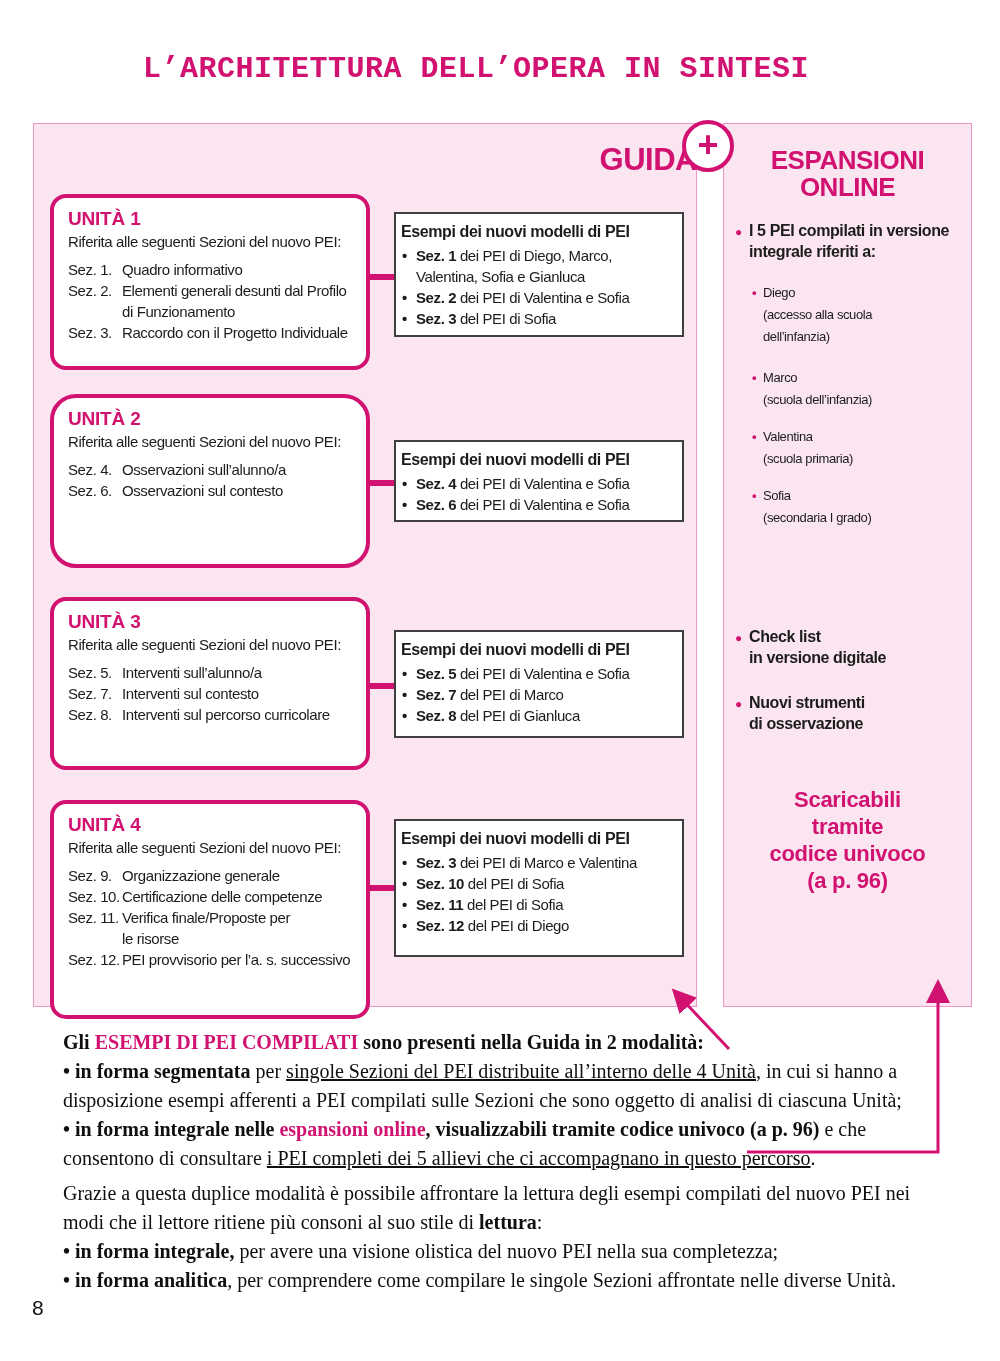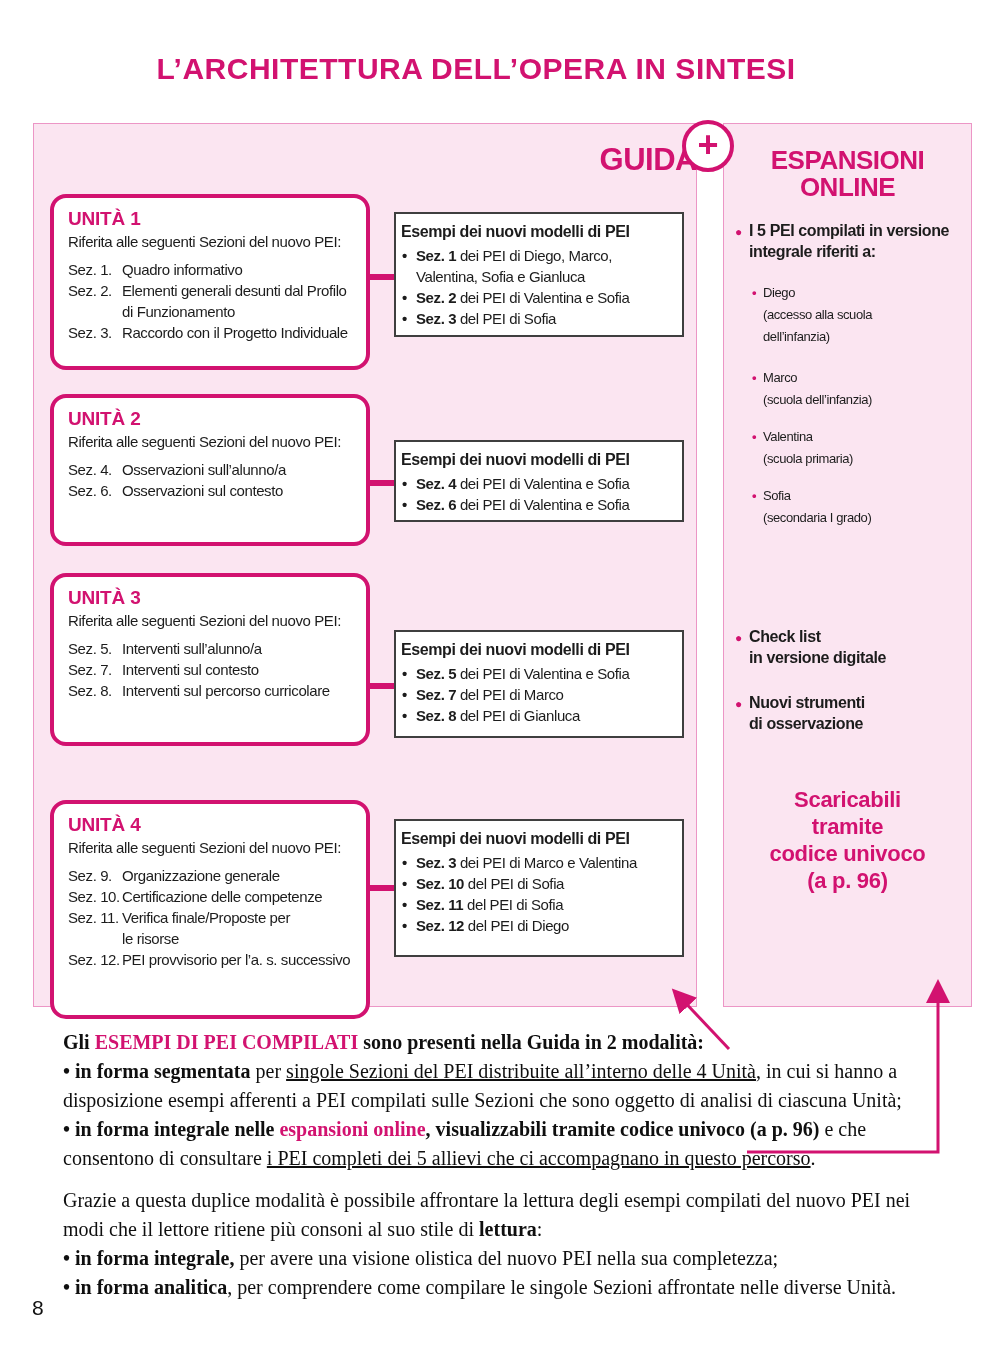--- a/index.html
+++ b/index.html
@@ -7,38 +7,38 @@
     --panel-bg:#fbe5f1;
     --panel-border:#ec96c6;
     --esempi-border:#3f3f3f;
     --text:#1c1c1c;
   }
   *{margin:0;padding:0;box-sizing:border-box;}
   html,body{background:#ffffff;}
   .page{position:relative;width:1000px;height:1361px;background:#fff;overflow:hidden;
         font-family:"Liberation Sans",sans-serif;color:var(--text);}
   .page-title{position:absolute;left:0;top:52px;width:952px;text-align:center;
-        font-family:Liberation Sans, sans-serif;font-weight:bold;font-size:30px;
+        font-family:Liberation Mono, monospace;font-weight:bold;font-size:30px;
         color:var(--accent);letter-spacing:0.5px;}
   
   .panel{position:absolute;background:var(--panel-bg);border:1px solid var(--panel-border);}
   .guida-panel{left:33px;top:123px;width:664px;height:884px;}
   .espansioni-panel{left:723px;top:123px;width:249px;height:884px;}
   .plus-circle{position:absolute;left:682px;top:120px;width:52px;height:52px;border-radius:50%;
         background:#fff;border:4px solid var(--accent);z-index:6;
         display:flex;align-items:center;justify-content:center;}
   .plus-glyph{color:var(--accent);font-weight:bold;font-size:36px;line-height:1;margin-top:-3px;}
   .guida-title{position:absolute;left:33px;top:142px;width:664px;text-align:right;
         font-weight:bold;font-size:31px;color:var(--accent);letter-spacing:-0.5px;}
   
   .unit-box{position:absolute;left:50px;width:320px;background:#fff;border:4px solid var(--accent);
         border-radius:16px;padding:10px 12px 8px 14px;z-index:2;}
   .unit-1{top:194px;height:176px;}
-  .unit-2{top:394px;height:152px;}
-  .unit-3{top:573px;height:173px;}
+  .unit-2{top:394px;height:174px;border-radius:26px;}
+  .unit-3{top:597px;height:173px;}
   .unit-4{top:800px;height:219px;}
   .unit-title{color:var(--accent);font-weight:bold;font-size:19px;letter-spacing:-0.2px;}
   .unit-sub{font-size:15px;letter-spacing:-0.4px;margin-top:3px;margin-bottom:9px;}
   .sec-row{display:flex;font-size:15px;letter-spacing:-0.4px;line-height:21px;}
   .sec-num{flex:0 0 54px;}
   .sec-text{white-space:pre-line;}
   
   .connector{position:absolute;left:368px;width:29px;height:6px;background:var(--accent);z-index:1;}
   .conn-1{top:274px;}.conn-2{top:480px;}.conn-3{top:683px;}.conn-4{top:885px;}
   
@@ -72,21 +72,21 @@
         color:var(--accent);font-weight:bold;font-size:22px;line-height:27px;
         white-space:pre-line;letter-spacing:-0.3px;}
   
   .arrows{position:absolute;left:0;top:0;z-index:7;pointer-events:none;}
   .arrow-line{stroke:var(--accent);stroke-width:3;fill:none;}
   .ah-fill{fill:var(--accent);}
   
   .bottom-text{position:absolute;left:63px;top:1028px;width:878px;
         font-family:"Liberation Serif",serif;font-size:20px;line-height:29px;color:#0f0f0f;}
   .para-block{margin:0;}
-  .para-2{margin-top:13px;}
+  .para-2{margin-top:6px;}
   .s-b{font-weight:bold;}
   .s-bm{font-weight:bold;color:var(--accent);}
   .s-u{text-decoration:underline;}
   .page-num{position:absolute;left:32px;top:1296px;font-size:21px;color:#111;}
 </style>
 </head>
 <body>
 
 <div class="page">
 

